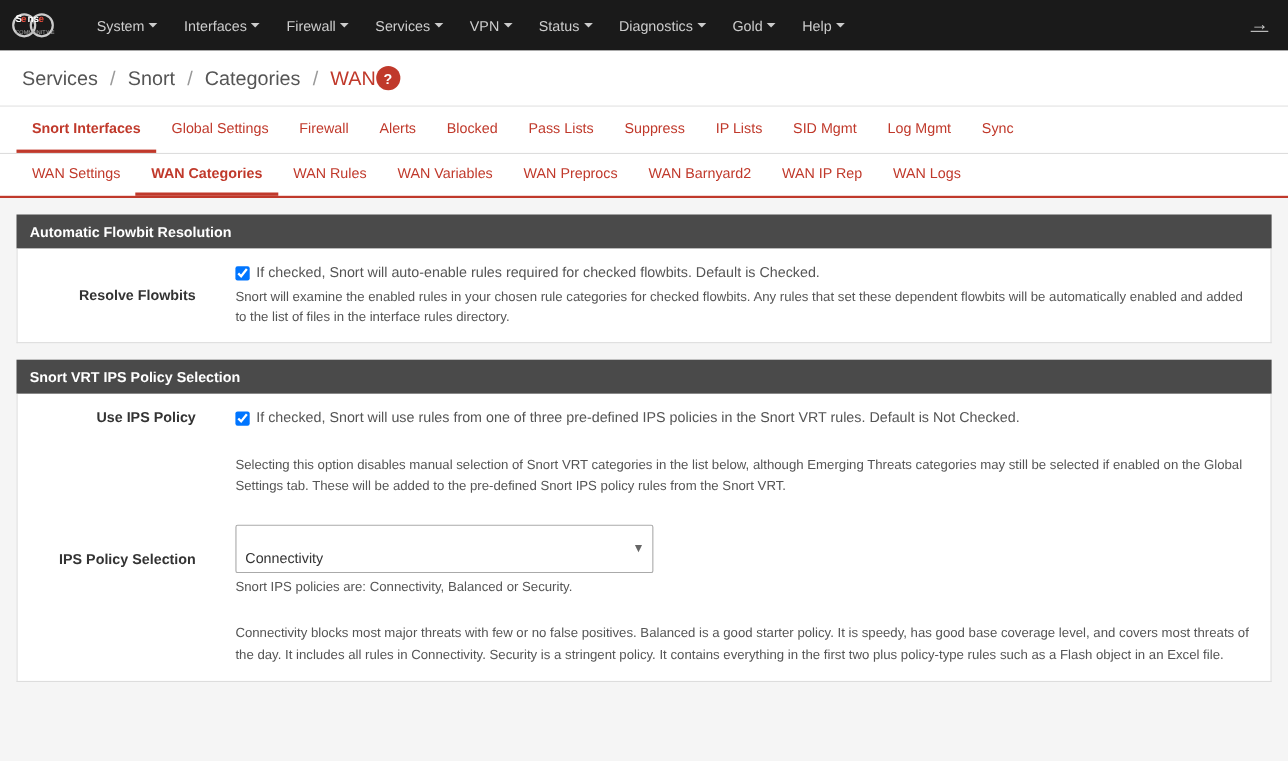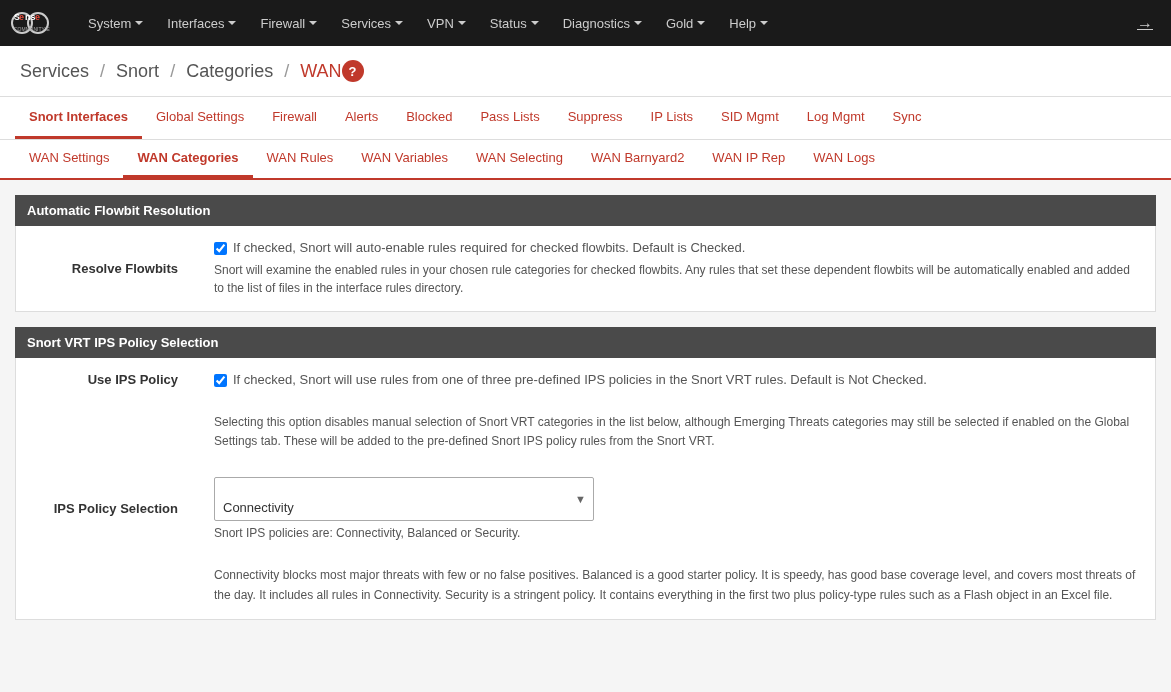--- a/index.html
+++ b/index.html
@@ -344,21 +344,21 @@
     <li class="active">
         <a href="#">WAN Categories</a>
       </li>
     <li>
         <a href="#">WAN Rules</a>
       </li>
     <li>
         <a href="#">WAN Variables</a>
       </li>
     <li>
-        <a href="#">WAN Selecting</a>
+        <a href="#">WAN Preprocs</a>
       </li>
     <li>
         <a href="#">WAN Barnyard2</a>
       </li>
     <li>
         <a href="#">WAN IP Rep</a>
       </li>
     <li>
         <a href="#">WAN Logs</a>
       </li>

